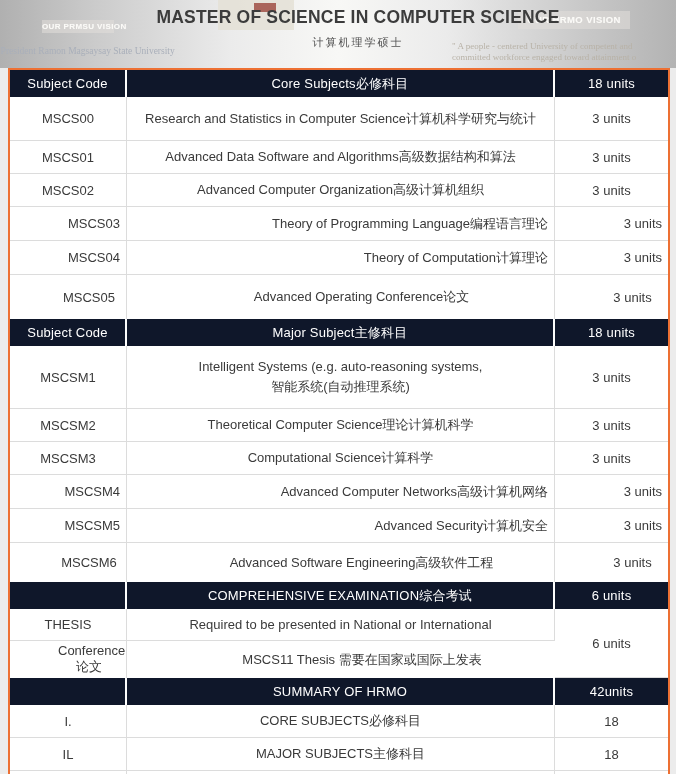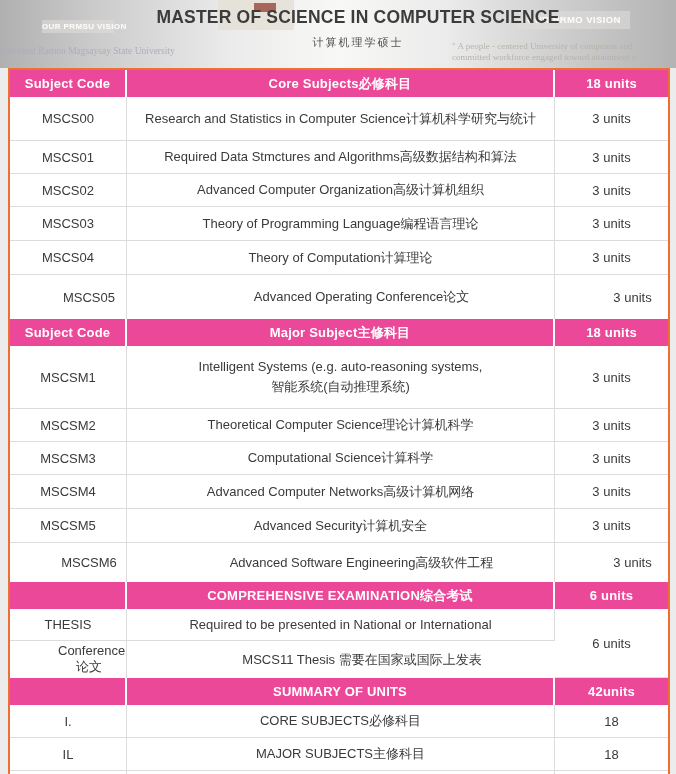--- a/index.html
+++ b/index.html
@@ -72,38 +72,38 @@
     padding:2px 6px;
     text-align:center;
     vertical-align:middle;
     border-right:1px solid #dcdcdc;
     border-bottom:1px solid #dcdcdc;
     overflow:hidden;
   }
   td:last-child,th:last-child{border-right:none;}
   
   th.oh{
-    background:#ec4899;
+    background:#0f172a;
     color:#fff;
-    font-weight:bold;
+    font-weight:normal;
     font-size:13px;
     border-right:2px solid #fdfdfd;
     border-bottom:none;
     letter-spacing:.2px;
   }
   th.oh:last-child{border-right:none;margin-left:20px;}
   tr.no-bb td{border-bottom:none;padding-left:48px;}
   .two-line span{display:block;}
   .two-line span:first-child{margin-bottom:4px;}
 
   
   tr.hdr  td, tr.hdr  th{height:23px;}
   tr.r39 td{height:39px;text-align:center;}
   tr.r28 td{height:28px;}
-  tr.r29 td{height:29px;}
+  tr.r29 td{height:29px;text-align:right;}
   tr.r40 td{height:40px;}
   tr.r58 td{height:58px;}
   tr.r35 td{height:35px;}
   tr.r26 td{height:26px;}
   tr.r27 td{height:27px;}
   tr.r33 td{height:33px;}
 </style>
 </head>
 <body>
 
@@ -137,21 +137,21 @@
     <th class="oh">Core Subjects必修科目</th>
     <th class="oh">18 units</th>
   </tr>
   <tr class="r39">
     <td>MSCS00</td>
     <td>Research and Statistics in Computer Science计算机科学研究与统计</td>
     <td>3 units</td>
   </tr>
   <tr class="r28">
     <td>MSCS01</td>
-    <td>Required Data Stmctures and Algorithms高级数据结构和算法</td>
+    <td>Advanced Data Software and Algorithms高级数据结构和算法</td>
     <td>3 units</td>
   </tr>
   <tr class="r28">
     <td>MSCS02</td>
     <td>Advanced Computer Organization高级计算机组织</td>
     <td>3 units</td>
   </tr>
   <tr class="r29">
     <td>MSCS03</td>
     <td>Theory of Programming Language编程语言理论</td>
@@ -217,21 +217,21 @@
     <td>Required to be presented in National or International</td>
     <td rowspan="2">6 units</td>
   </tr>
   <tr class="r33 no-bb">
     <td>Conference论文</td>
     <td>MSCS11 Thesis 需要在国家或国际上发表</td>
   </tr>
 
   <tr class="hdr">
     <th class="oh"></th>
-    <th class="oh">SUMMARY OF UNITS</th>
+    <th class="oh">SUMMARY OF HRMO</th>
     <th class="oh">42units</th>
   </tr>
   <tr class="r28">
     <td>I.</td>
     <td>CORE SUBJECTS必修科目</td>
     <td>18</td>
   </tr>
   <tr class="r28">
     <td>IL</td>
     <td>MAJOR SUBJECTS主修科目</td>

